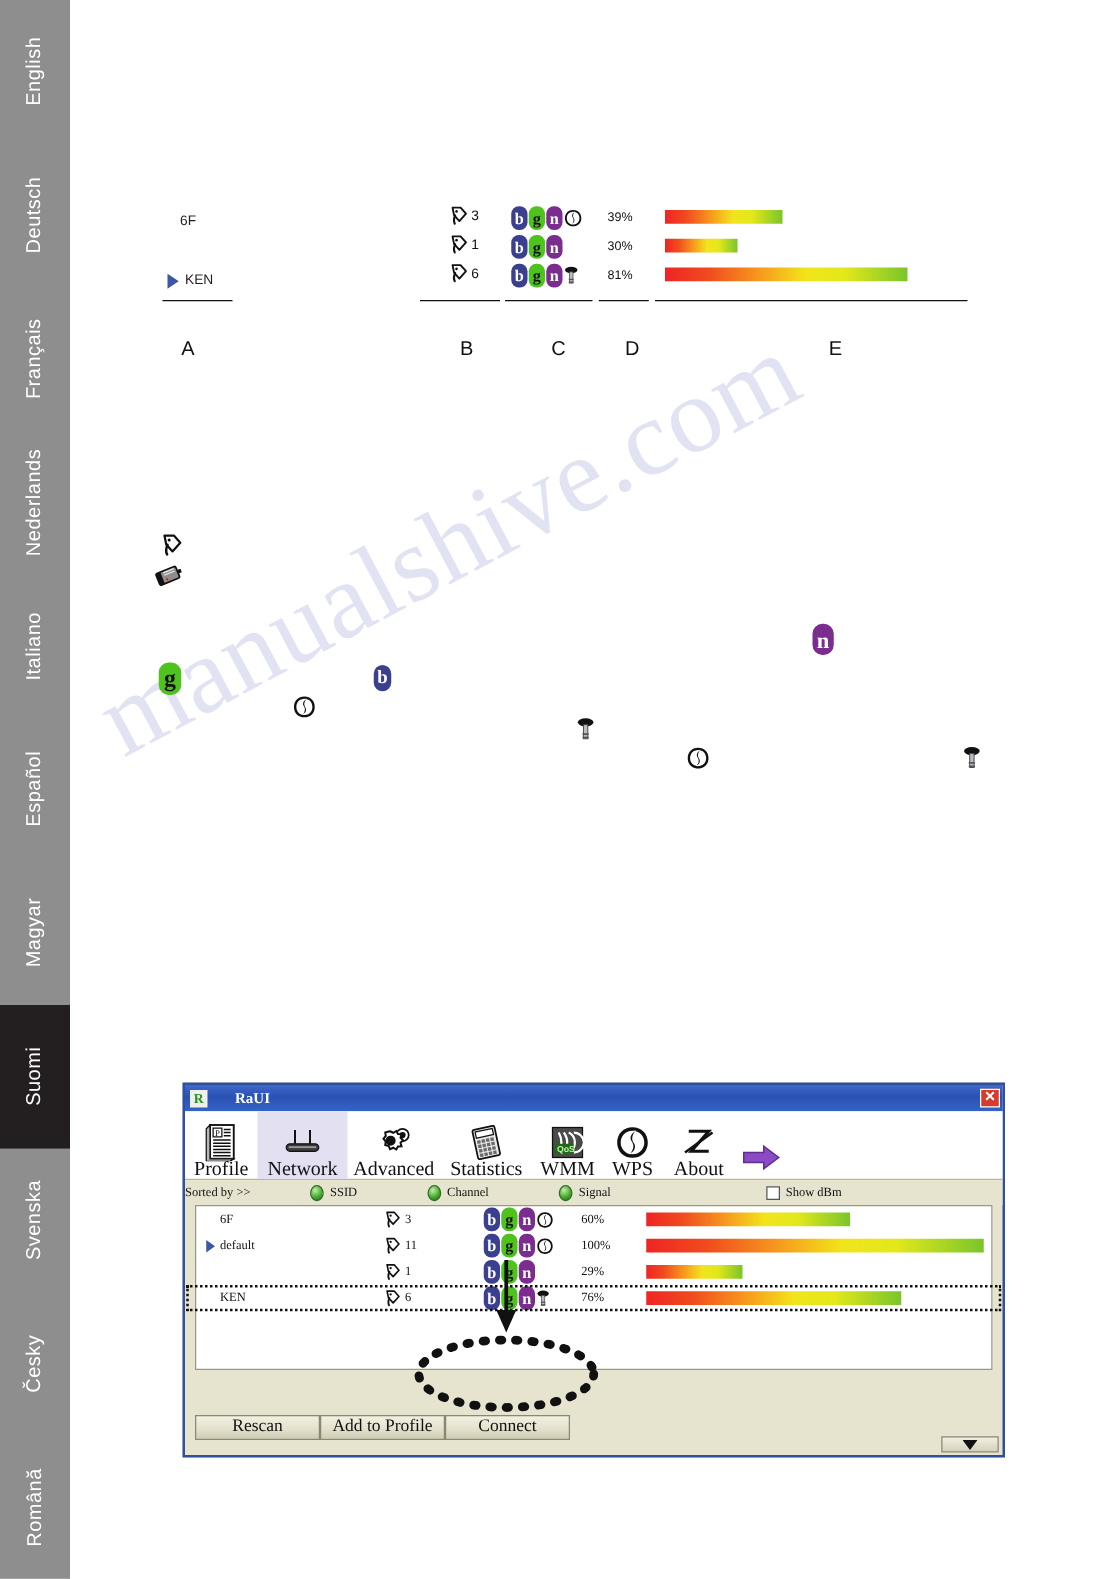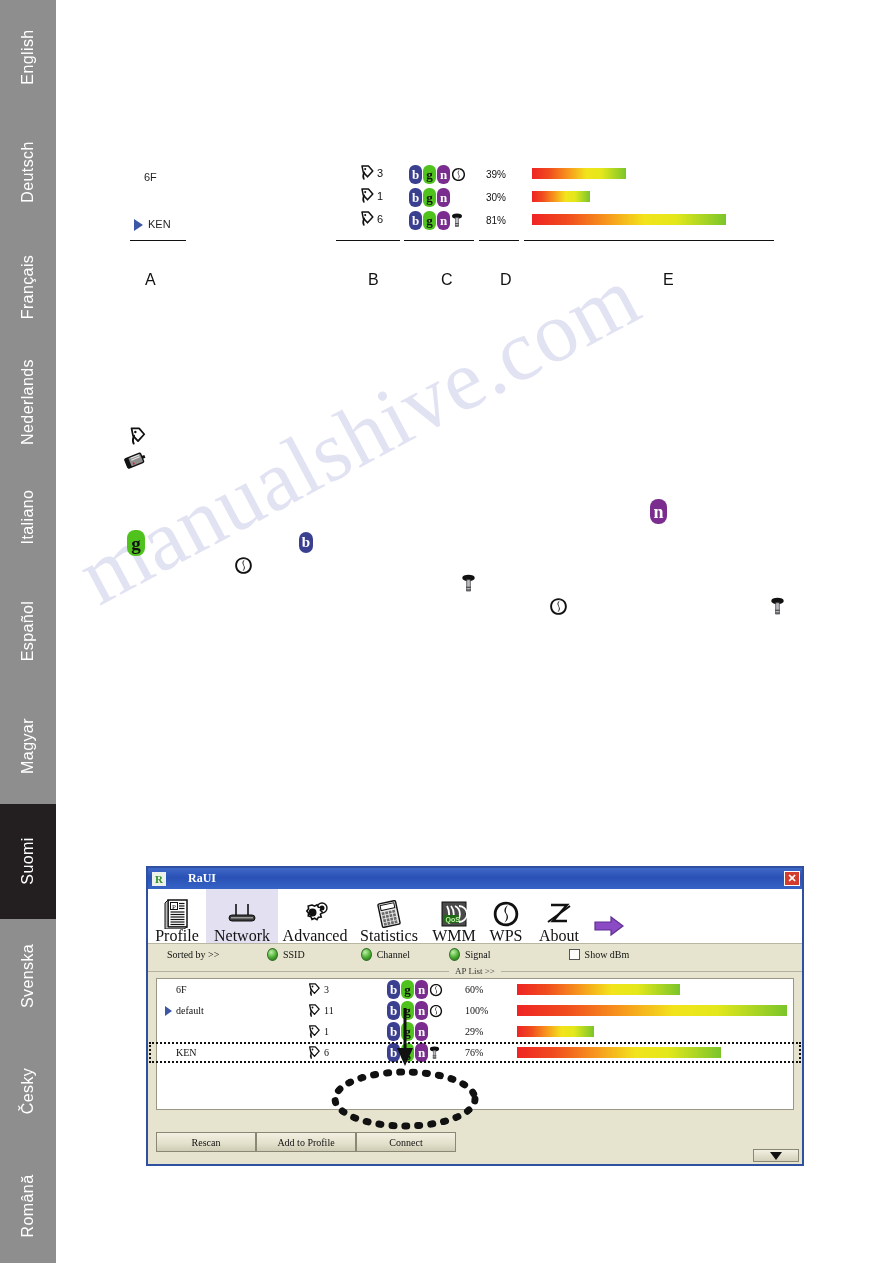--- a/index.html
+++ b/index.html
@@ -120,21 +120,21 @@
   .tool{
     flex:0 0 auto;height:54px;
     display:flex;flex-direction:column;align-items:center;justify-content:flex-end;
     padding:2px 6px 1px 6px;box-sizing:border-box;
   }
   .tool.active{ background:#e3e0f2; }
   .tool .tl{ font-size:16px;color:#111;font-family:"Liberation Serif",serif;line-height:12px;}
   .tool .ic{ height:32px;display:flex;align-items:center;justify-content:center;}
   #sortbar{
     height:20px;background:#e6e4cf;display:flex;align-items:center;
-    padding-left:19px;gap:0;
+    padding-left:0;gap:0;
   }
   .sort-item{display:flex;align-items:center;gap:5px;font-size:10px;font-family:"Liberation Serif",serif;}
   .radio-g{
     width:11px;height:13px;border-radius:50%;
     background:radial-gradient(circle at 35% 30%,#bdf0a8 0%,#49ac30 55%,#1f6a16 100%);
     border:1px solid #2f6b24;box-sizing:border-box;
   }
   .chk{width:11px;height:11px;background:#fff;border:1px solid #555;box-sizing:border-box;}
   #aplist-cap{
     height:14px;display:flex;align-items:center;justify-content:center;
@@ -160,21 +160,21 @@
   .hl-row{
     position:absolute;left:-8px;right:-8px;top:0;height:21px;
     border:2px dotted #111;box-sizing:border-box;
   }
   #btnbar{
     position:absolute;left:8px;right:8px;bottom:12px;height:20px;display:flex;
   }
   .wbtn{
     width:100px;height:20px;border:1px solid #8a8875;
     background:linear-gradient(to bottom,#f2f0e2 0%,#e4e1cd 55%,#cfccb5 100%);
-    font-size:10px;color:#111;display:flex;align-items:center;justify-content:center;
+    font-size:14px;color:#111;display:flex;align-items:center;justify-content:center;
     box-sizing:border-box;font-family:"Liberation Serif",serif;
   }
   #scroll-down{
     position:absolute;right:3px;bottom:2px;width:46px;height:13px;
     background:linear-gradient(to bottom,#f2f0e2,#d3d0ba);
     border:1px solid #8a8875;box-sizing:border-box;
     display:flex;align-items:center;justify-content:center;
   }
   #ellipse{
     position:absolute;left:183px;top:200px;width:148px;height:62px;
@@ -485,39 +485,34 @@
         <span class="tl"></span>
       </div>
     </div>
 
   <div id="sortbar">
       <span class="sort-item" style="width: 100px;">Sorted by &gt;&gt;</span>
       <span class="sort-item" style="margin-right: 56px;">
         <span class="radio-g"></span>
         <span>SSID</span>
       </span>
-      <span class="sort-item" style="margin-right: 39px;">
+      <span class="sort-item" style="margin-right: 56px;">
         <span class="radio-g"></span>
         <span>Channel</span>
       </span>
       <span class="sort-item" style="margin-right: 56px;">
         <span class="radio-g"></span>
         <span>Signal</span>
       </span>
-      <span class="sort-item" style="margin-left: 22px;">
+      <span class="sort-item" style="margin-left: 68px;">
         <span class="chk"></span>
         <span>Show dBm</span>
       </span>
     </div>
 
-  <div id="aplist-cap">
-    <span class="ln"></span>
-    <span class="tx">AP List &gt;&gt;</span>
-    <span class="ln"></span>
-  </div>
 
   <div id="aplist">
       <div class="ap-row">
         <span class="ap-ssid">
           <span style="display:inline-block;width:7px;"></span>
           <span>6F</span>
         </span>
         <span class="ap-chan">
           <svg width="15" height="15" viewBox="0 0 18 18">
     <path d="M3.2 2.2 L10 2.2 L14.6 7.4 L9 13.6 L4.5 8.6 Z" fill="#fff" stroke="#111" stroke-width="1.6" stroke-linejoin="round"></path>

